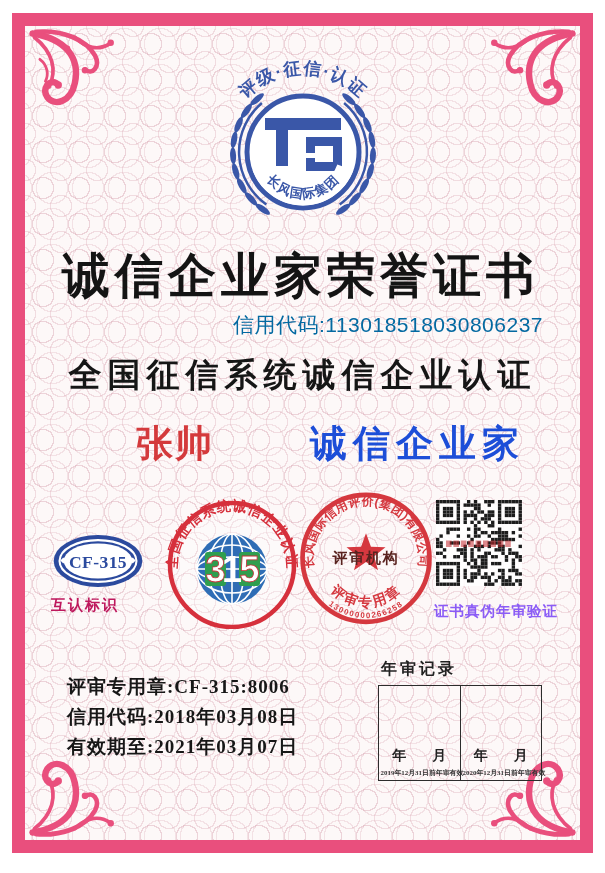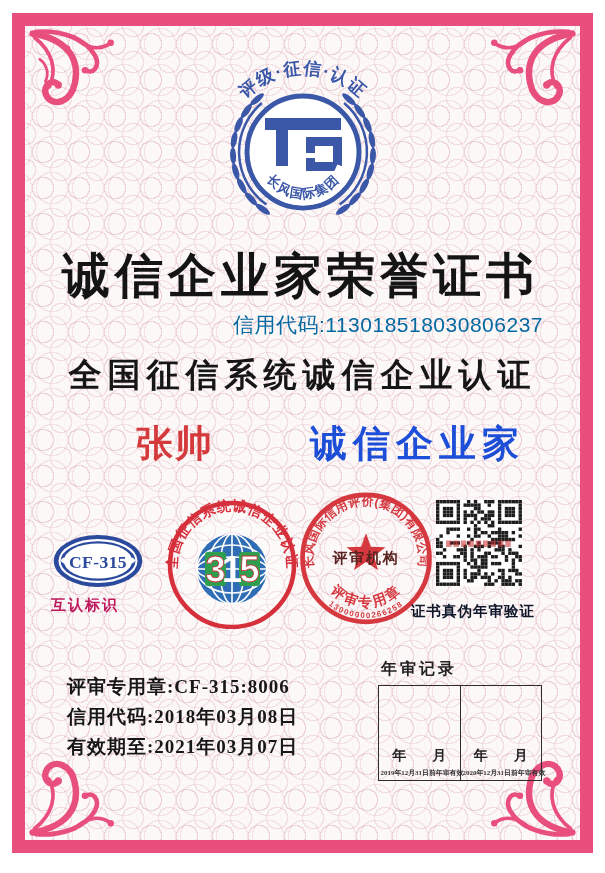--- a/index.html
+++ b/index.html
@@ -30,22 +30,22 @@
           font-size:37px;font-weight:900;color:#d43a3c;letter-spacing:2px;}
   .honor{position:absolute;left:300px;top:419px;width:235px;text-align:center;
          font-size:37px;font-weight:900;color:#1d4ed8;letter-spacing:6px;}
   .cf315{position:absolute;left:52px;top:533px;width:92px;height:56px;}
   .cf315-caption{position:absolute;left:51px;top:596px;width:100px;text-align:left;
                  font-size:15px;font-weight:800;color:#be185d;letter-spacing:2px;}
   .seal315{position:absolute;left:164px;top:493px;width:136px;height:136px;}
   .stamp{position:absolute;left:296px;top:488px;width:140px;height:150px;}
   .qr{position:absolute;left:436px;top:500px;width:86px;height:86px;background:rgba(255,255,255,.85);}
   .qr svg{display:block;}
-  .qr-caption{position:absolute;left:408px;top:602px;width:130px;text-align:center;
-              font-size:14.5px;font-weight:800;color:#0f172a;letter-spacing:1px;}
+  .qr-caption{position:absolute;left:431px;top:602px;width:130px;text-align:center;
+              font-size:14.5px;font-weight:800;color:#8b5cf6;letter-spacing:1px;}
   .details{position:absolute;left:67px;top:672px;font-family:"Liberation Serif",serif;
            font-size:19px;font-weight:700;color:#171717;line-height:30px;letter-spacing:1px;}
   .review-heading{position:absolute;left:381px;top:659px;font-family:"Liberation Serif",serif;
                   font-size:16px;font-weight:700;color:#222;letter-spacing:3px;}
   .review-table{position:absolute;left:378px;top:685px;width:162px;height:94px;
                 display:flex;border:1.6px solid #2c2c2c;}
   .review-cell{position:relative;flex:1;}
   .review-cell + .review-cell{border-left:1.6px solid #2c2c2c;}
   .ym{position:absolute;left:0;right:0;bottom:15px;display:flex;justify-content:center;gap:26px;
       font-family:"Liberation Serif",serif;font-size:14px;font-weight:700;color:#222;}

